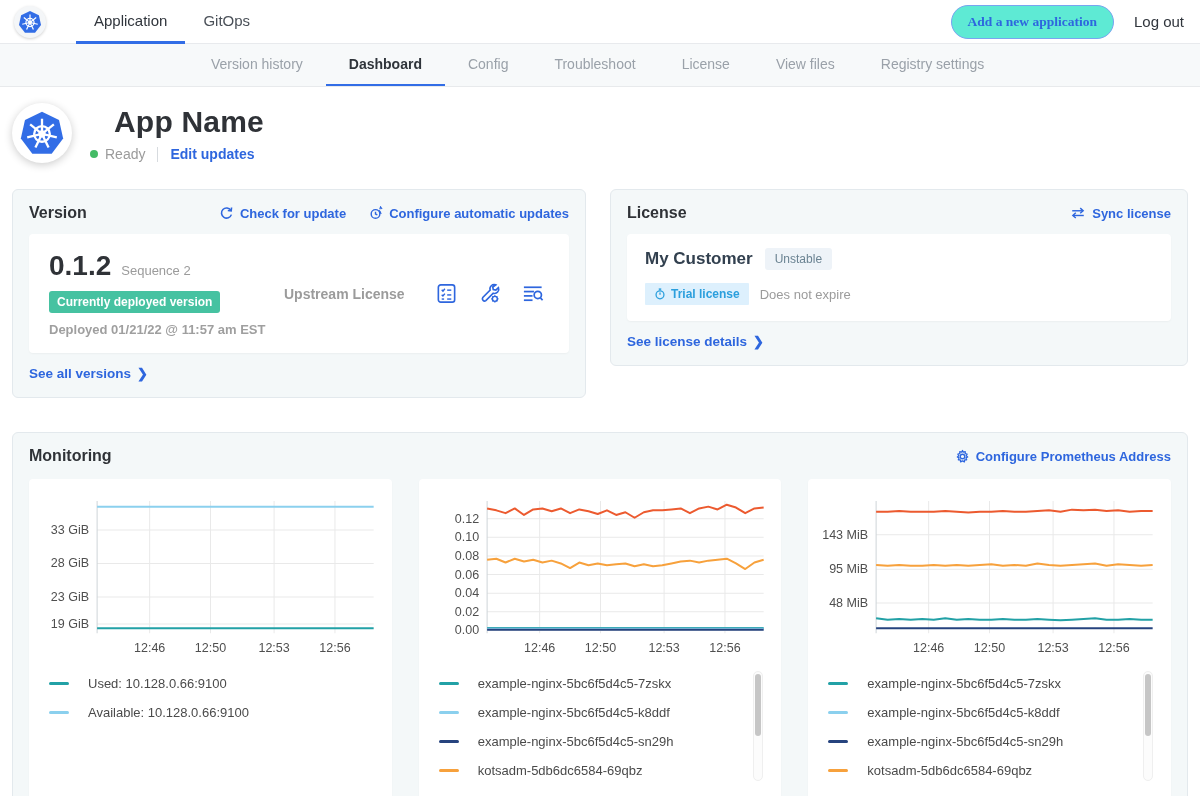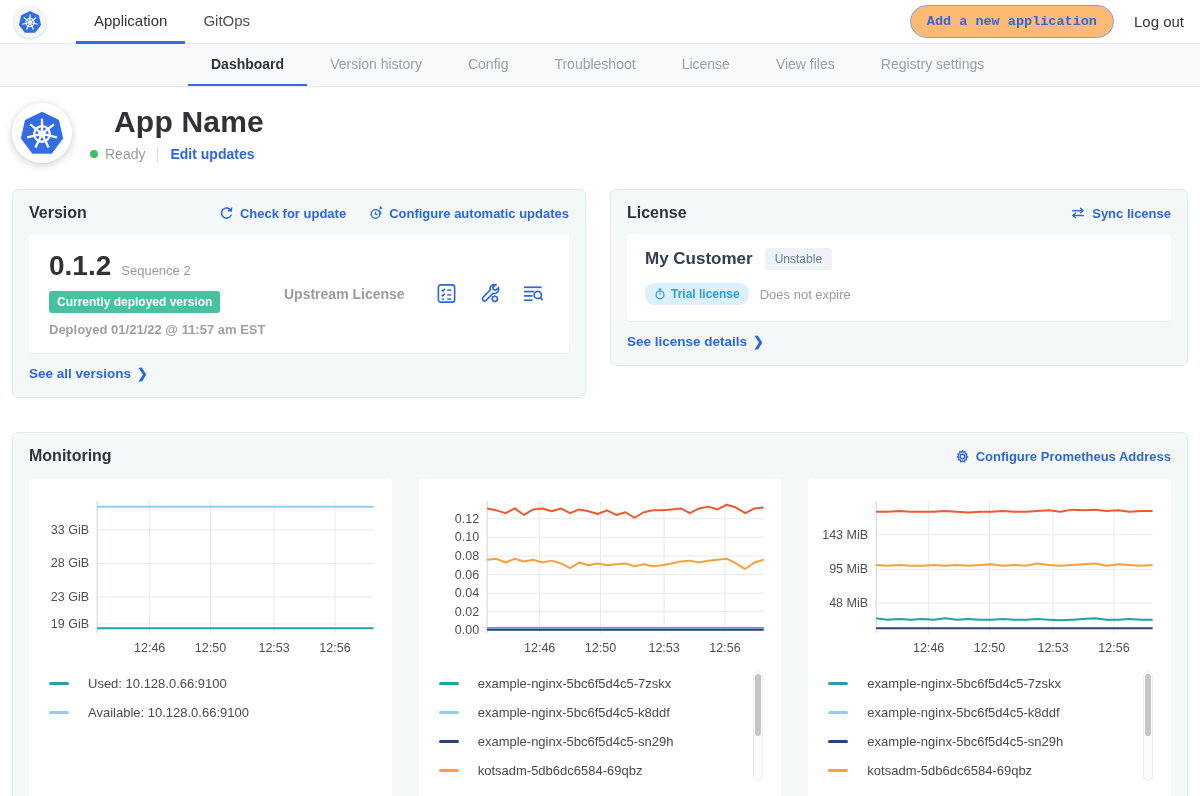--- a/index.html
+++ b/index.html
@@ -6,21 +6,21 @@
   html,body { width:1200px; background:#fff; font-family:"Liberation Sans", sans-serif; color:#323232; }
   body { min-height:796px; }
 
   
   .topnav { height:44px; display:flex; align-items:center; padding:0 16px 0 14px; border-bottom:1px solid #e8eaed; background:#fff; }
   .brand-badge { width:32px; height:32px; border-radius:50%; background:#f4f6f8; box-shadow:0 1px 3px rgba(0,0,0,.18); display:flex; align-items:center; justify-content:center; }
   .topnav-tabs { display:flex; margin-left:30px; height:44px; }
   .topnav-tab { padding:0 18px; line-height:42px; font-size:15px; font-weight:400; color:#4a5058; cursor:pointer; }
   .topnav-tab.active { color:#30353c; border-bottom:3px solid #326de6; }
   .topnav-right { margin-left:auto; display:flex; align-items:center; gap:20px; }
-  .add-app-btn { border:1px solid #79a4f0; color:#2e66de; background:#fdba74; font-weight:700; font-size:13.5px; padding:8px 16px; border-radius:20px; cursor:pointer; font-family:Liberation Mono, monospace;text-align:right; }
+  .add-app-btn { border:1px solid #79a4f0; color:#2e66de; background:#5eead4; font-weight:700; font-size:13.5px; padding:8px 16px; border-radius:20px; cursor:pointer; font-family:Liberation Serif, serif;text-align:right; }
   .logout { font-size:15px; color:#30353c; cursor:pointer; }
 
   
   .subnav { height:43px; background:#f7f9fa; border-bottom:1px solid #e8eaec; display:flex; padding-left:188px; }
   .subnav-tab { padding:0 23px; line-height:41px; font-size:14px; color:#9aa1a9; cursor:pointer; }
   .subnav-tab.active { color:#2f343a; font-weight:700; border-bottom:2px solid #326de6; }
 
   
   .app-header { display:flex; padding:16px 14px 20px 12px; align-items:flex-start; }
   .app-logo { width:60px; height:60px; border-radius:50%; background:#fff; box-shadow:0 2px 8px rgba(0,0,0,.2); display:flex; align-items:center; justify-content:center; }
@@ -56,21 +56,21 @@
   .version-icons { display:flex; gap:20px; color:#2e66de; padding-right:4px; }
   .version-icons svg { cursor:pointer; }
   .panel-footer-link { margin-top:13px; display:flex; align-items:center; gap:6px; color:#2e66de; font-size:13.5px; font-weight:700; cursor:pointer; }
   .chev { font-size:13px; font-weight:700; }
 
   .license-body { padding:14px 18px 16px; }
   .license-row1 { display:flex; align-items:center; gap:12px; }
   .customer-name { font-size:17px; font-weight:700; color:#32404f; }
   .channel-badge { background:#eef3f8; color:#6b8392; font-size:12px; padding:4px 10px; border-radius:3px; }
   .license-row2 { display:flex; align-items:center; margin-top:13px; }
-  .trial-badge { display:flex; align-items:center; gap:5px; background:#ddf0fd; color:#2b9fdd; font-size:12px; font-weight:700; padding:4px 9px; border-radius:9px; }
+  .trial-badge { display:flex; align-items:center; gap:5px; background:#ddf0fd; color:#2b9fdd; font-size:12px; font-weight:700; padding:4px 9px; border-radius:1px; }
   .expiry { font-size:13px; color:#9b9b9b; margin-left:11px; }
 
   
   .monitoring-panel { margin:34px 12px 14px; }
   .charts-row { display:flex; gap:27px; margin-top:14px; }
   .chart-card { flex:1; background:#fff; border-radius:4px; box-shadow:0 1px 2px rgba(0,0,0,.04); padding:12px 10px 18px; display:flex; flex-direction:column; }
   .chart-card svg.plot { display:block; width:100%; height:auto; }
   .legend { position:relative; margin:10px 6px 0 10px; height:118px; overflow:hidden; padding-right:22px; }
   .legend-item { display:flex; align-items:center; gap:19px; height:29px;text-align:center; }
   .legend-swatch { width:20px; height:3px; border-radius:2px; flex:0 0 auto; }
@@ -102,22 +102,22 @@
       <div class="topnav-tab active">Application</div>
       <div class="topnav-tab">GitOps</div>
     </div>
   <div class="topnav-right">
     <button class="add-app-btn">Add a new application</button>
     <span class="logout">Log out</span>
   </div>
 </div>
 
 <div class="subnav">
+    <div class="subnav-tab">Version history</div>
     <div class="subnav-tab active">Dashboard</div>
-    <div class="subnav-tab">Version history</div>
     <div class="subnav-tab">Config</div>
     <div class="subnav-tab">Troubleshoot</div>
     <div class="subnav-tab">License</div>
     <div class="subnav-tab">View files</div>
     <div class="subnav-tab">Registry settings</div>
   </div>
 
 <div class="app-header">
   <div class="app-logo">
     <svg width="46" height="46" viewBox="0 0 100 100">

